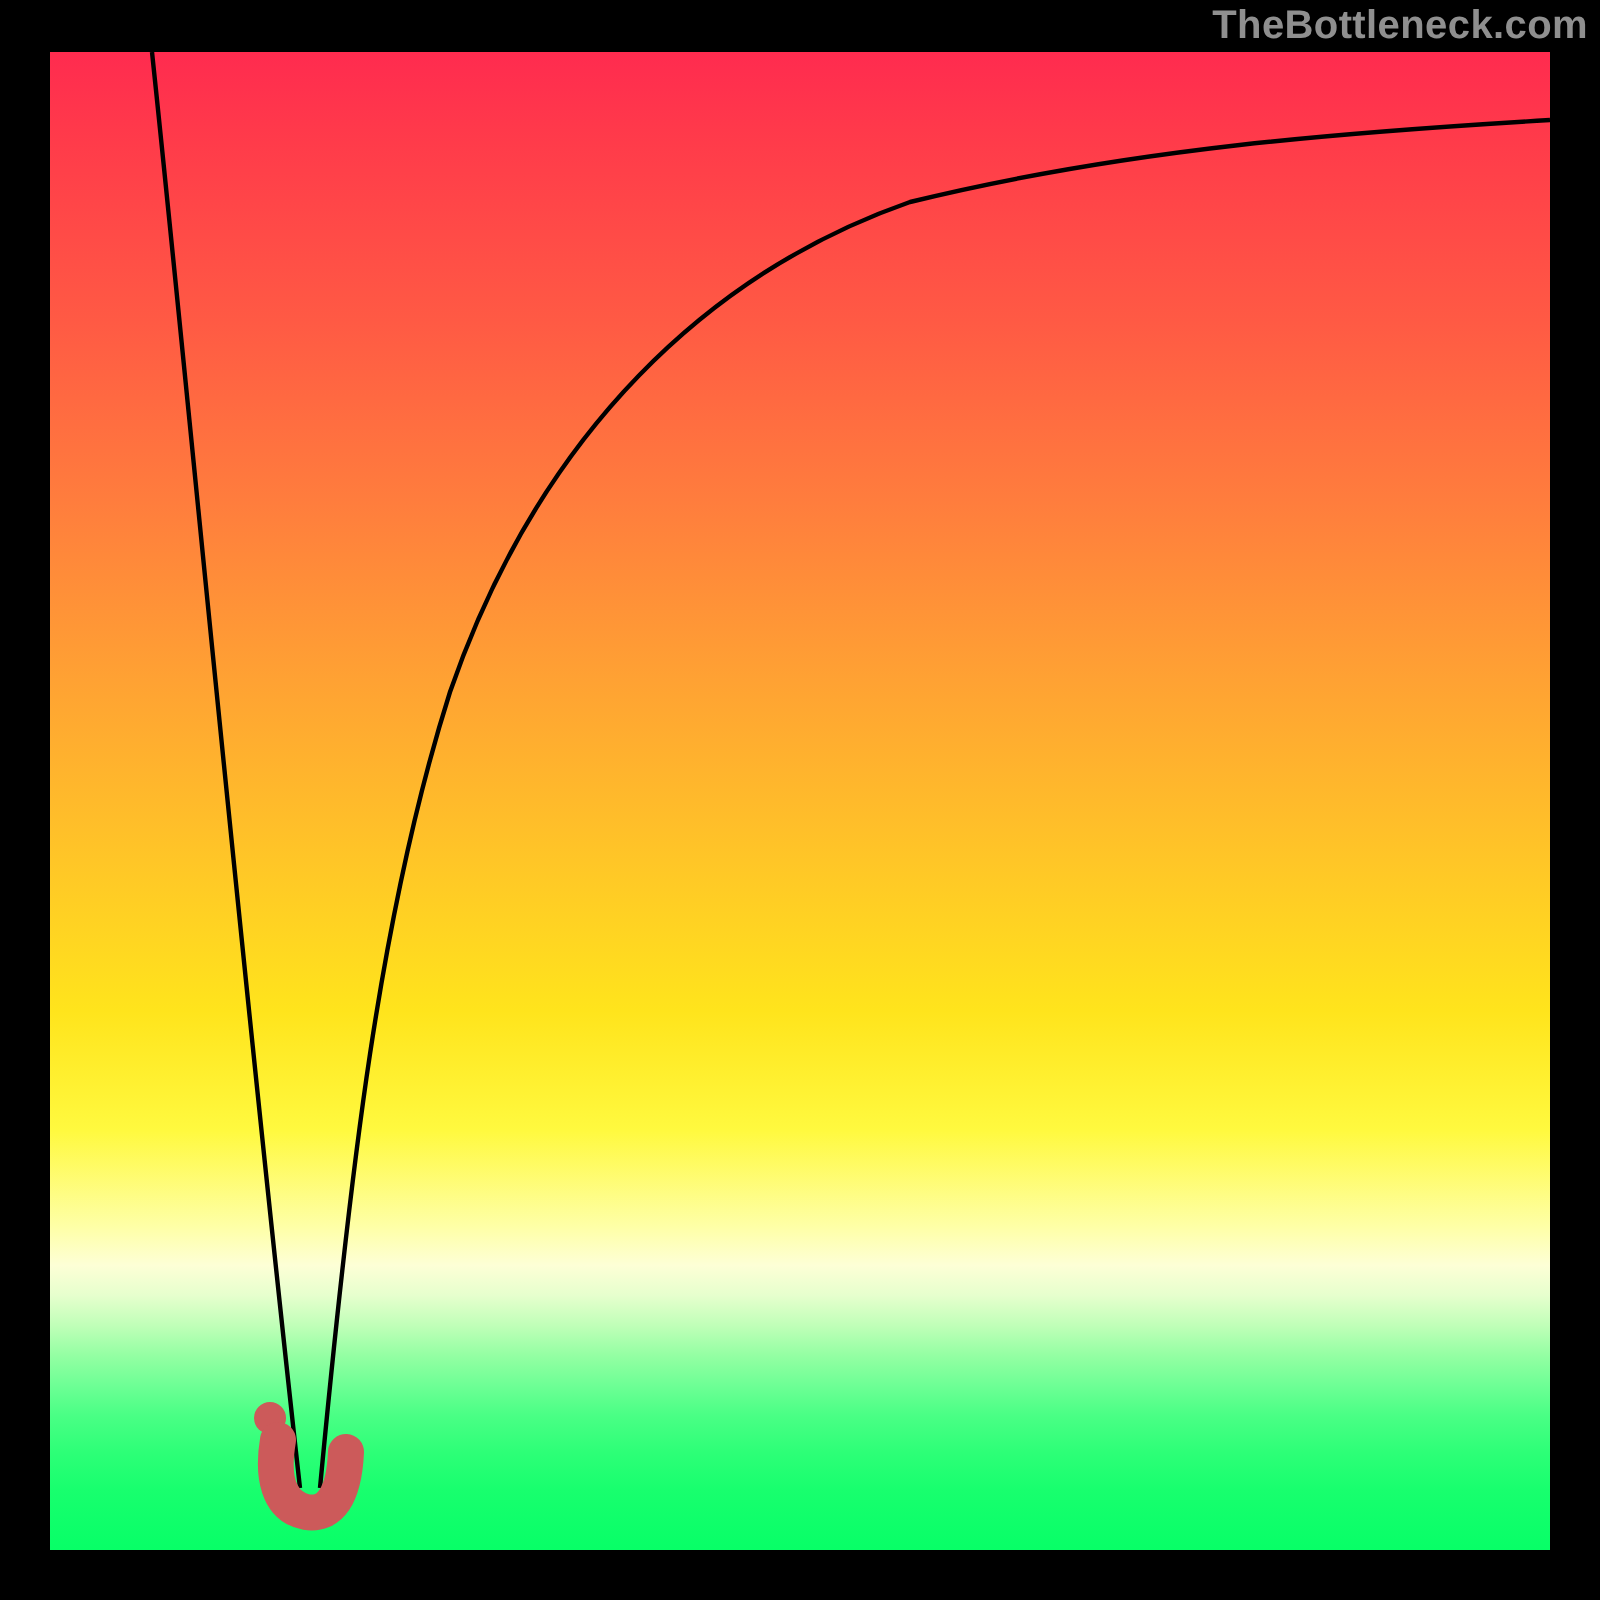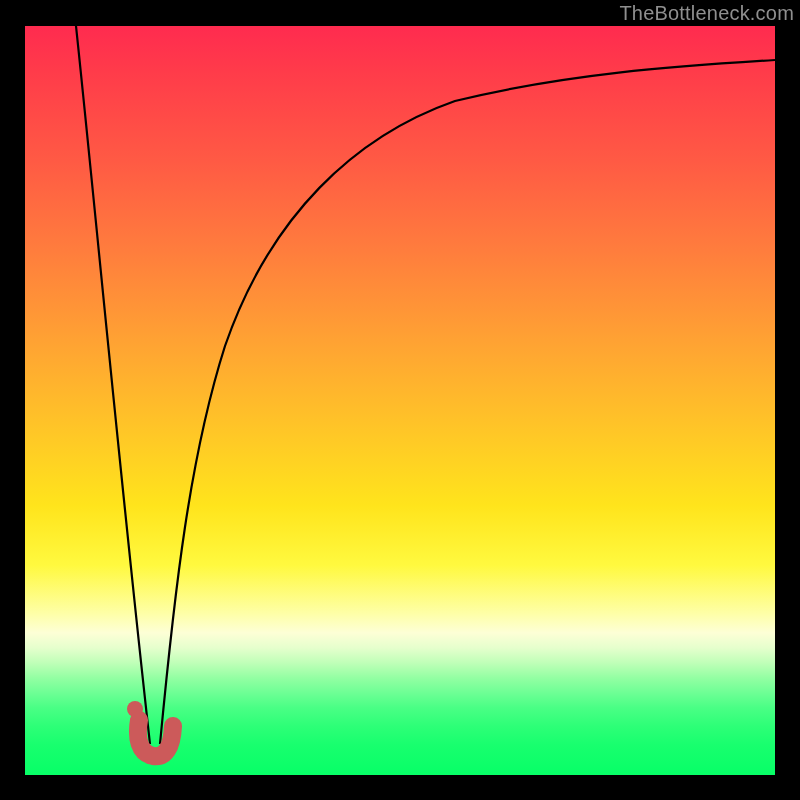--- a/index.html
+++ b/index.html
@@ -47,21 +47,21 @@
   svg.curves {
     position: absolute;
     inset: 0;
   }
   .watermark {
     position: absolute;
     top: 2px;
     right: 6px;
     color: #8f8f8f;
     font-size: 20px;
-    font-weight: 400;
+    font-weight: 700;
     letter-spacing: 0.2px;
   }
 </style>
 </head>
 <body>
 
 <div class="frame">
   <div class="gradient"></div>
 
   <svg class="curves" viewBox="0 0 750 749" preserveAspectRatio="none">

